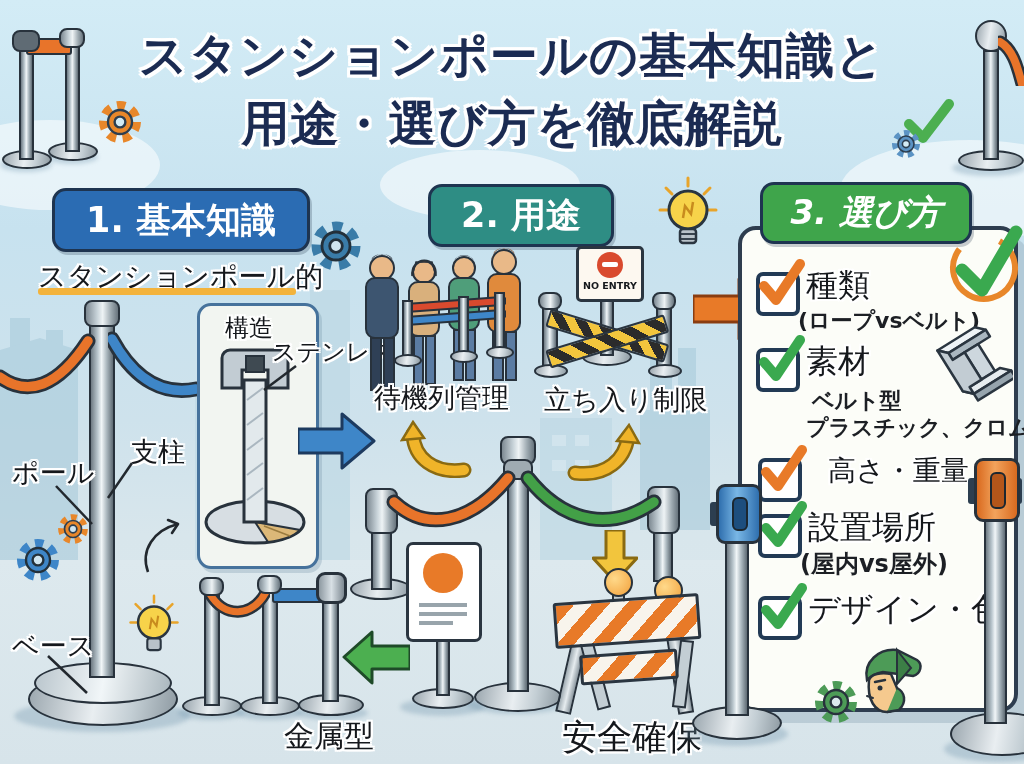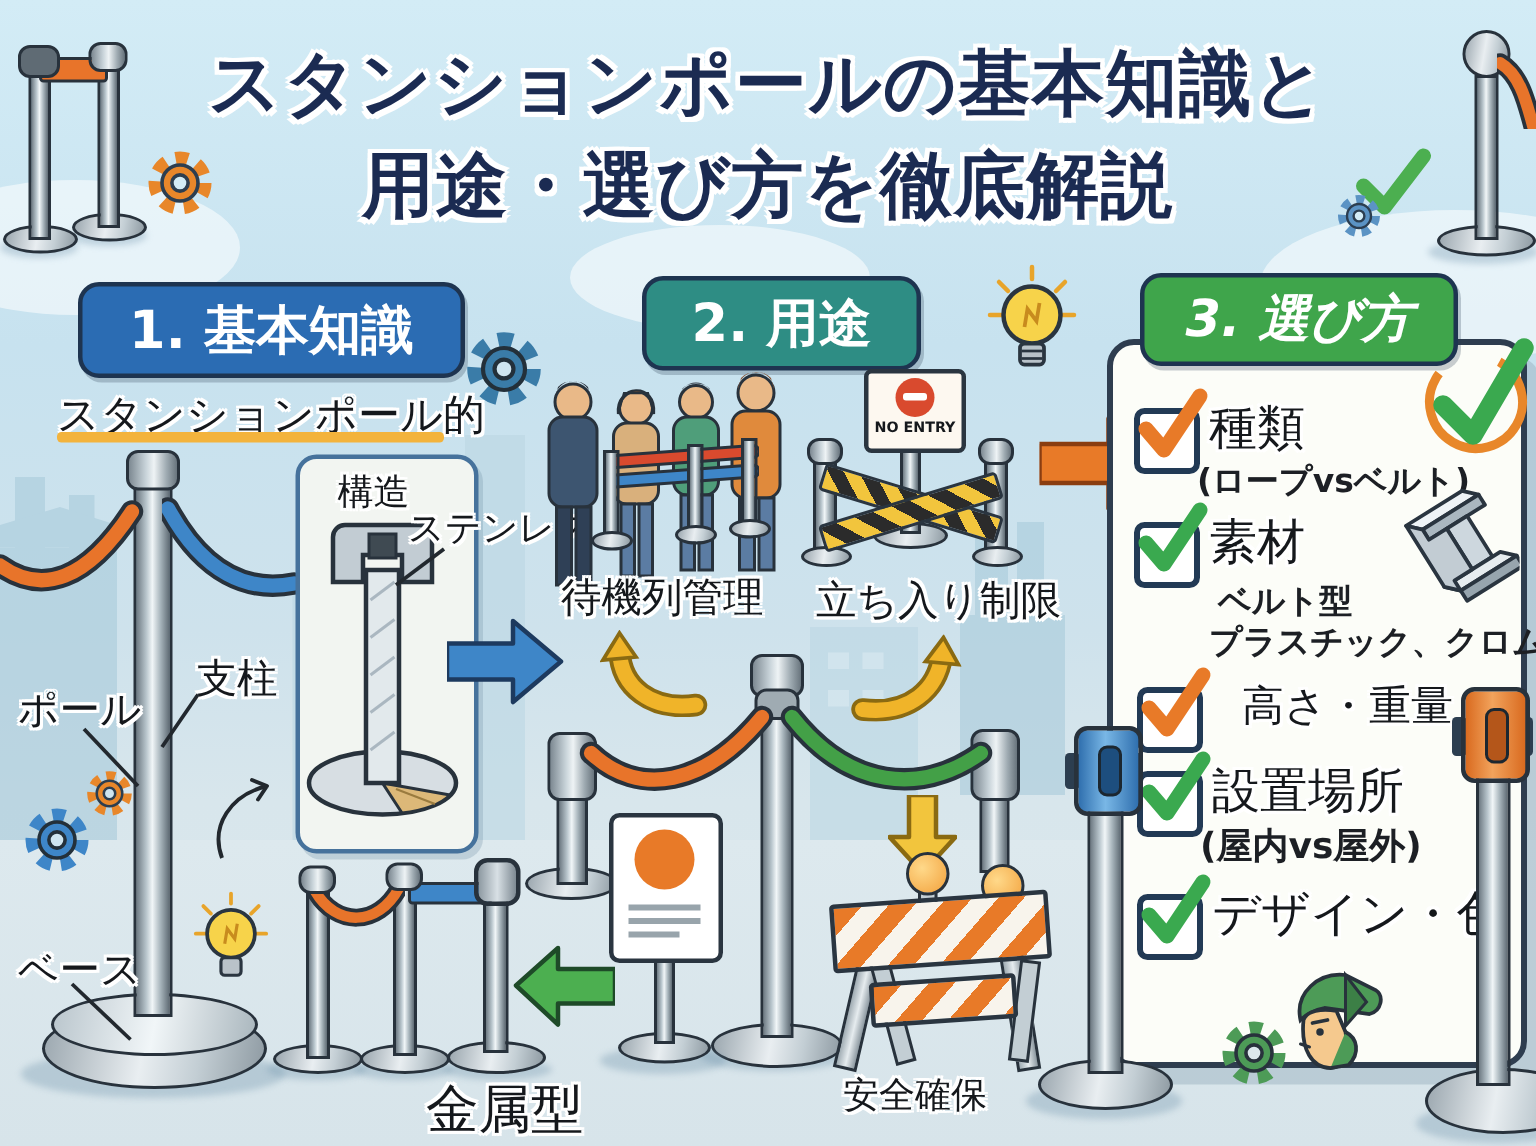--- a/index.html
+++ b/index.html
@@ -265,21 +265,21 @@
     <div class="pole" style="left:322px;top:588px;width:13px;height:110px;"></div>
     <svg class="abs" style="left:206px;top:588px;" width="64" height="36">
       <path d="M4,6 C18,30 46,30 60,4" fill="none" stroke="#28323c" stroke-width="12" stroke-linecap="round"></path>
       <path d="M4,6 C18,30 46,30 60,4" fill="none" stroke="#e8742a" stroke-width="7" stroke-linecap="round"></path>
     </svg>
     <div class="abs" style="left:272px;top:588px;width:52px;height:11px;background:#3e86c8;border:2.5px solid #28323c;border-radius:3px;"></div>
     <div class="cap" style="left:199px;top:577px;width:21px;height:15px;"></div>
     <div class="cap" style="left:257px;top:575px;width:21px;height:15px;"></div>
     <div class="belt-head" style="left:316px;top:572px;width:25px;height:26px;background:linear-gradient(90deg,#8d99a1,#d8e0e5 50%,#7d8992);"></div>
   </div>
-  <div class="lbl" style="left:284px;top:716px;font-size:35px;">金属型</div>
+  <div class="lbl" style="left:284px;top:716px;font-size:30px;">金属型</div>
 
   <svg class="abs" style="left:342px;top:630px;" width="68" height="55">
     <polygon points="68,16 30,16 30,2 2,27 30,53 30,39 68,39" fill="#4caf50" stroke="#1e4a28" stroke-width="3" stroke-linejoin="round"></polygon>
   </svg>
 
   <svg class="abs" style="left:362px;top:246px;" width="162" height="150">
 
     <circle cx="20" cy="22" r="12" fill="#e9b988" stroke="#28323c" stroke-width="2"></circle>
     <path d="M8,20 a12,12 0 0 1 24,0 l-2,-8 a12,9 0 0 0 -20,0 z" fill="#2f3640"></path>
     <rect x="4" y="32" width="32" height="60" rx="9" fill="#3d5570" stroke="#28323c" stroke-width="2"></rect>
@@ -402,21 +402,21 @@
     <div class="abs" style="left:114px;top:32px;width:9px;height:14px;background:#c3ced4;border:2px solid #28323c;"></div>
     <div class="abs" style="left:56px;top:2px;width:25px;height:25px;background:radial-gradient(circle at 35% 35%,#ffd98a,#f2a13c);border:2.5px solid #28323c;border-radius:50%;"></div>
     <div class="abs" style="left:106px;top:10px;width:25px;height:25px;background:radial-gradient(circle at 35% 35%,#ffd98a,#f2a13c);border:2.5px solid #28323c;border-radius:50%;"></div>
     <div class="abs" style="left:16px;top:68px;width:12px;height:76px;background:linear-gradient(90deg,#9fabb2,#e6ecef 50%,#8d99a1);border:2.5px solid #28323c;transform:rotate(13deg);"></div>
     <div class="abs" style="left:124px;top:68px;width:12px;height:76px;background:linear-gradient(90deg,#9fabb2,#e6ecef 50%,#8d99a1);border:2.5px solid #28323c;transform:rotate(-9deg);"></div>
     <div class="abs" style="left:40px;top:72px;width:10px;height:68px;background:#c3ced4;border:2.5px solid #28323c;transform:rotate(-15deg);"></div>
     <div class="abs" style="left:128px;top:74px;width:10px;height:64px;background:#c3ced4;border:2.5px solid #28323c;transform:rotate(7deg);"></div>
     <div class="stripeB" style="left:32px;top:86px;width:92px;height:24px;transform:rotate(-4deg);"></div>
     <div class="stripeB" style="left:6px;top:32px;width:140px;height:40px;transform:rotate(-4deg);"></div>
   </div>
-  <div class="lbl" style="left:562px;top:714px;font-size:24px;">安全確保</div>
+  <div class="lbl" style="left:562px;top:714px;font-size:35px;">安全確保</div>
 
   <div class="card" style="left:738px;top:226px;width:272px;height:478px;"></div>
   <div class="hdr hdr-green" style="left:760px;top:182px;width:206px;height:56px;font-size:34px;font-style:italic;">
       <span>3. 選び方</span>
     </div>
 
   <svg class="abs" style="left:944px;top:220px;" width="84" height="90">
     <circle cx="40" cy="48" r="31" fill="none" stroke="#e8872a" stroke-width="6" stroke-dasharray="150 45" transform="rotate(-60 40 48)"></circle>
     <path d="M18,50 L38,70 L72,12" fill="none" stroke="#3aa94f" stroke-width="13" stroke-linecap="round" stroke-linejoin="round"></path>
   </svg>

